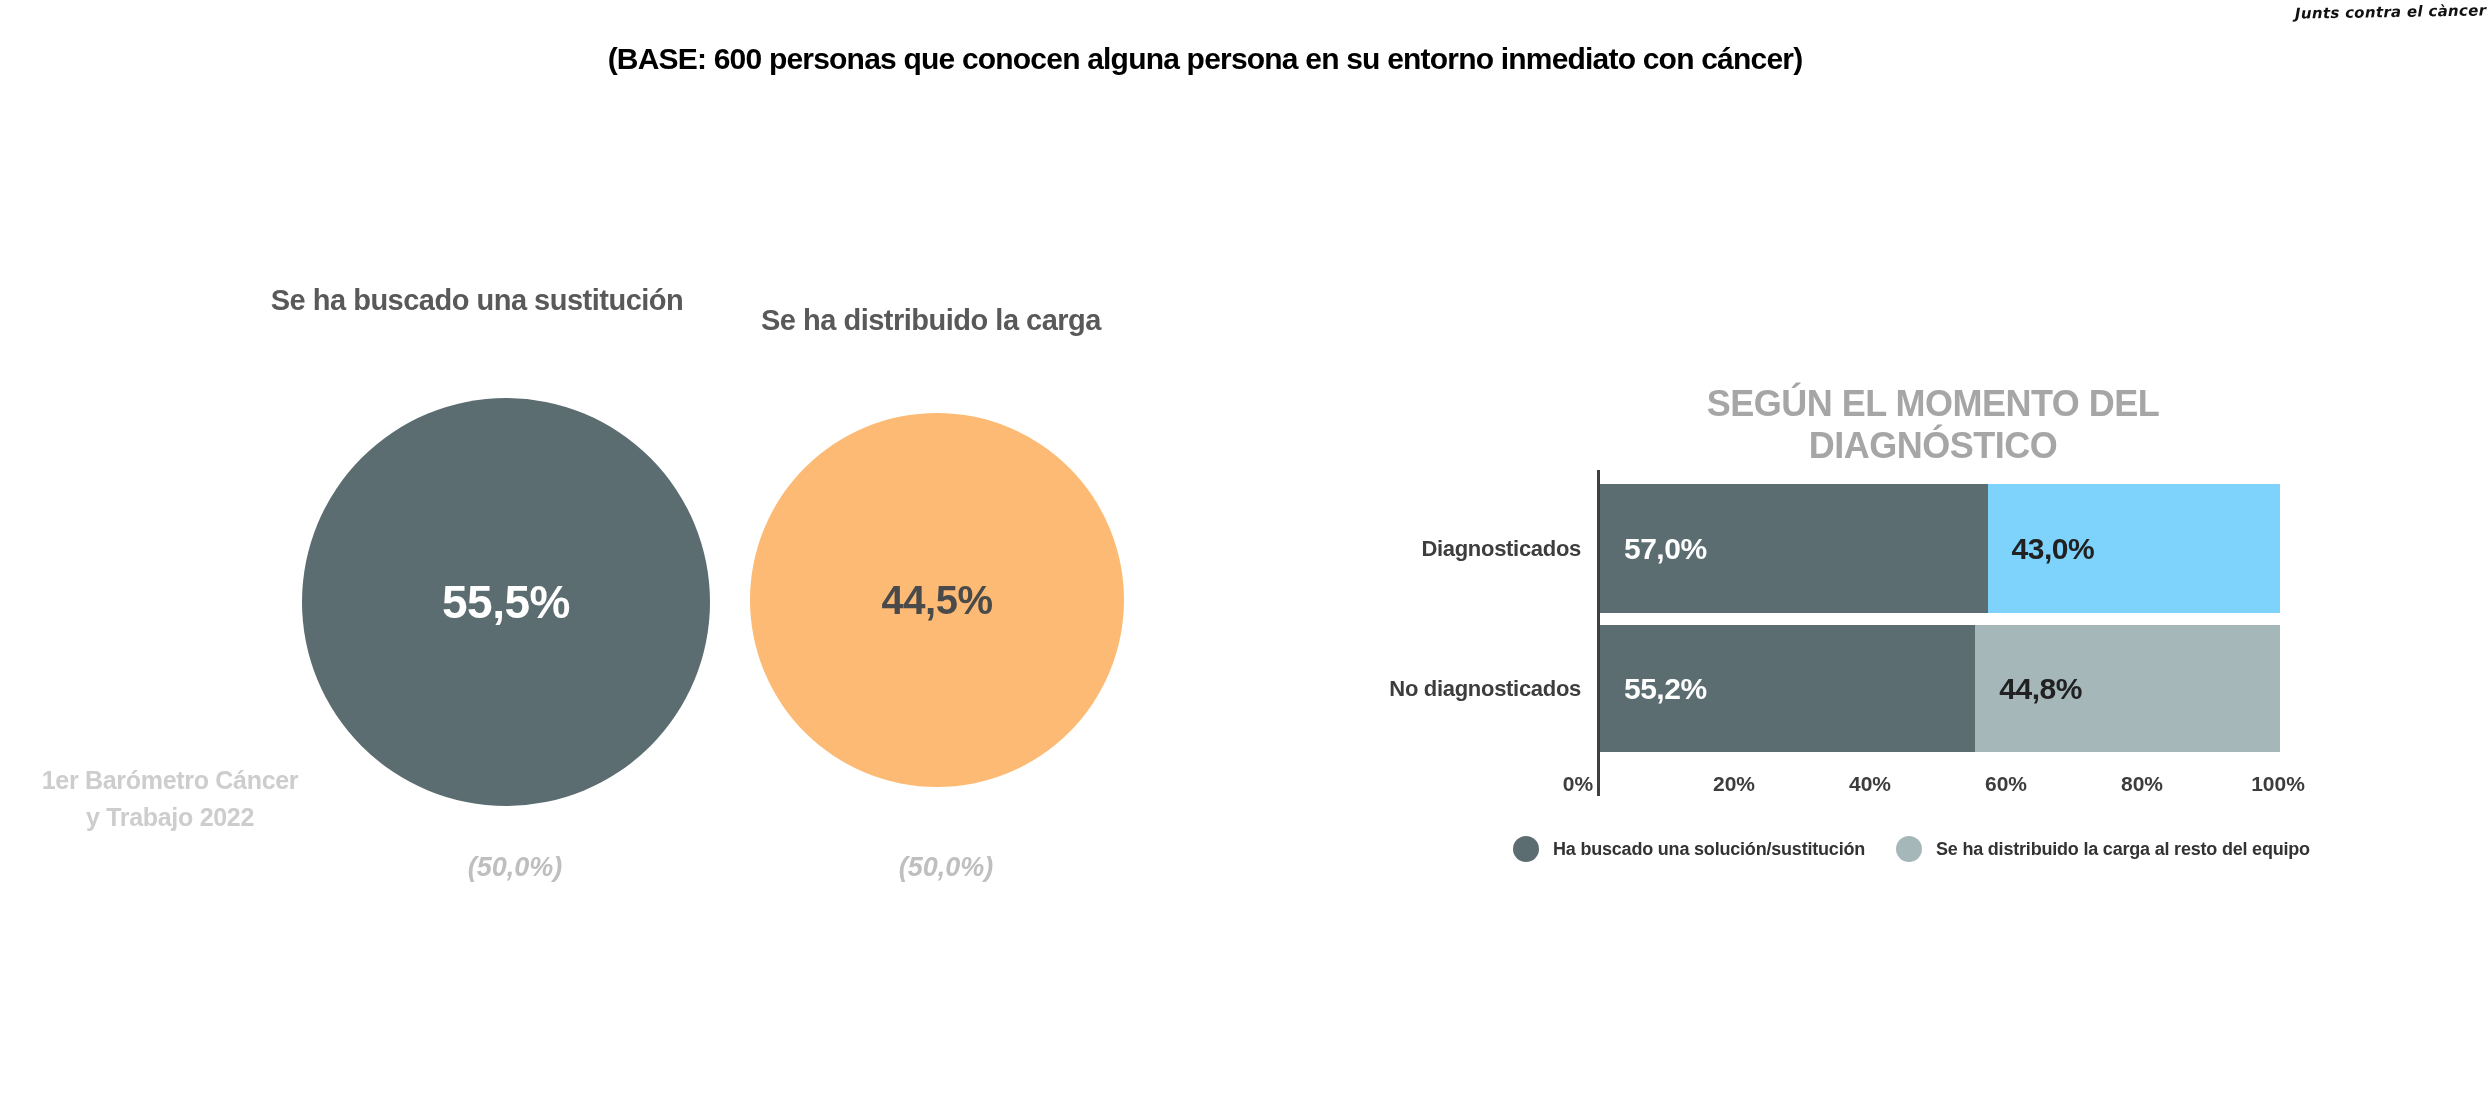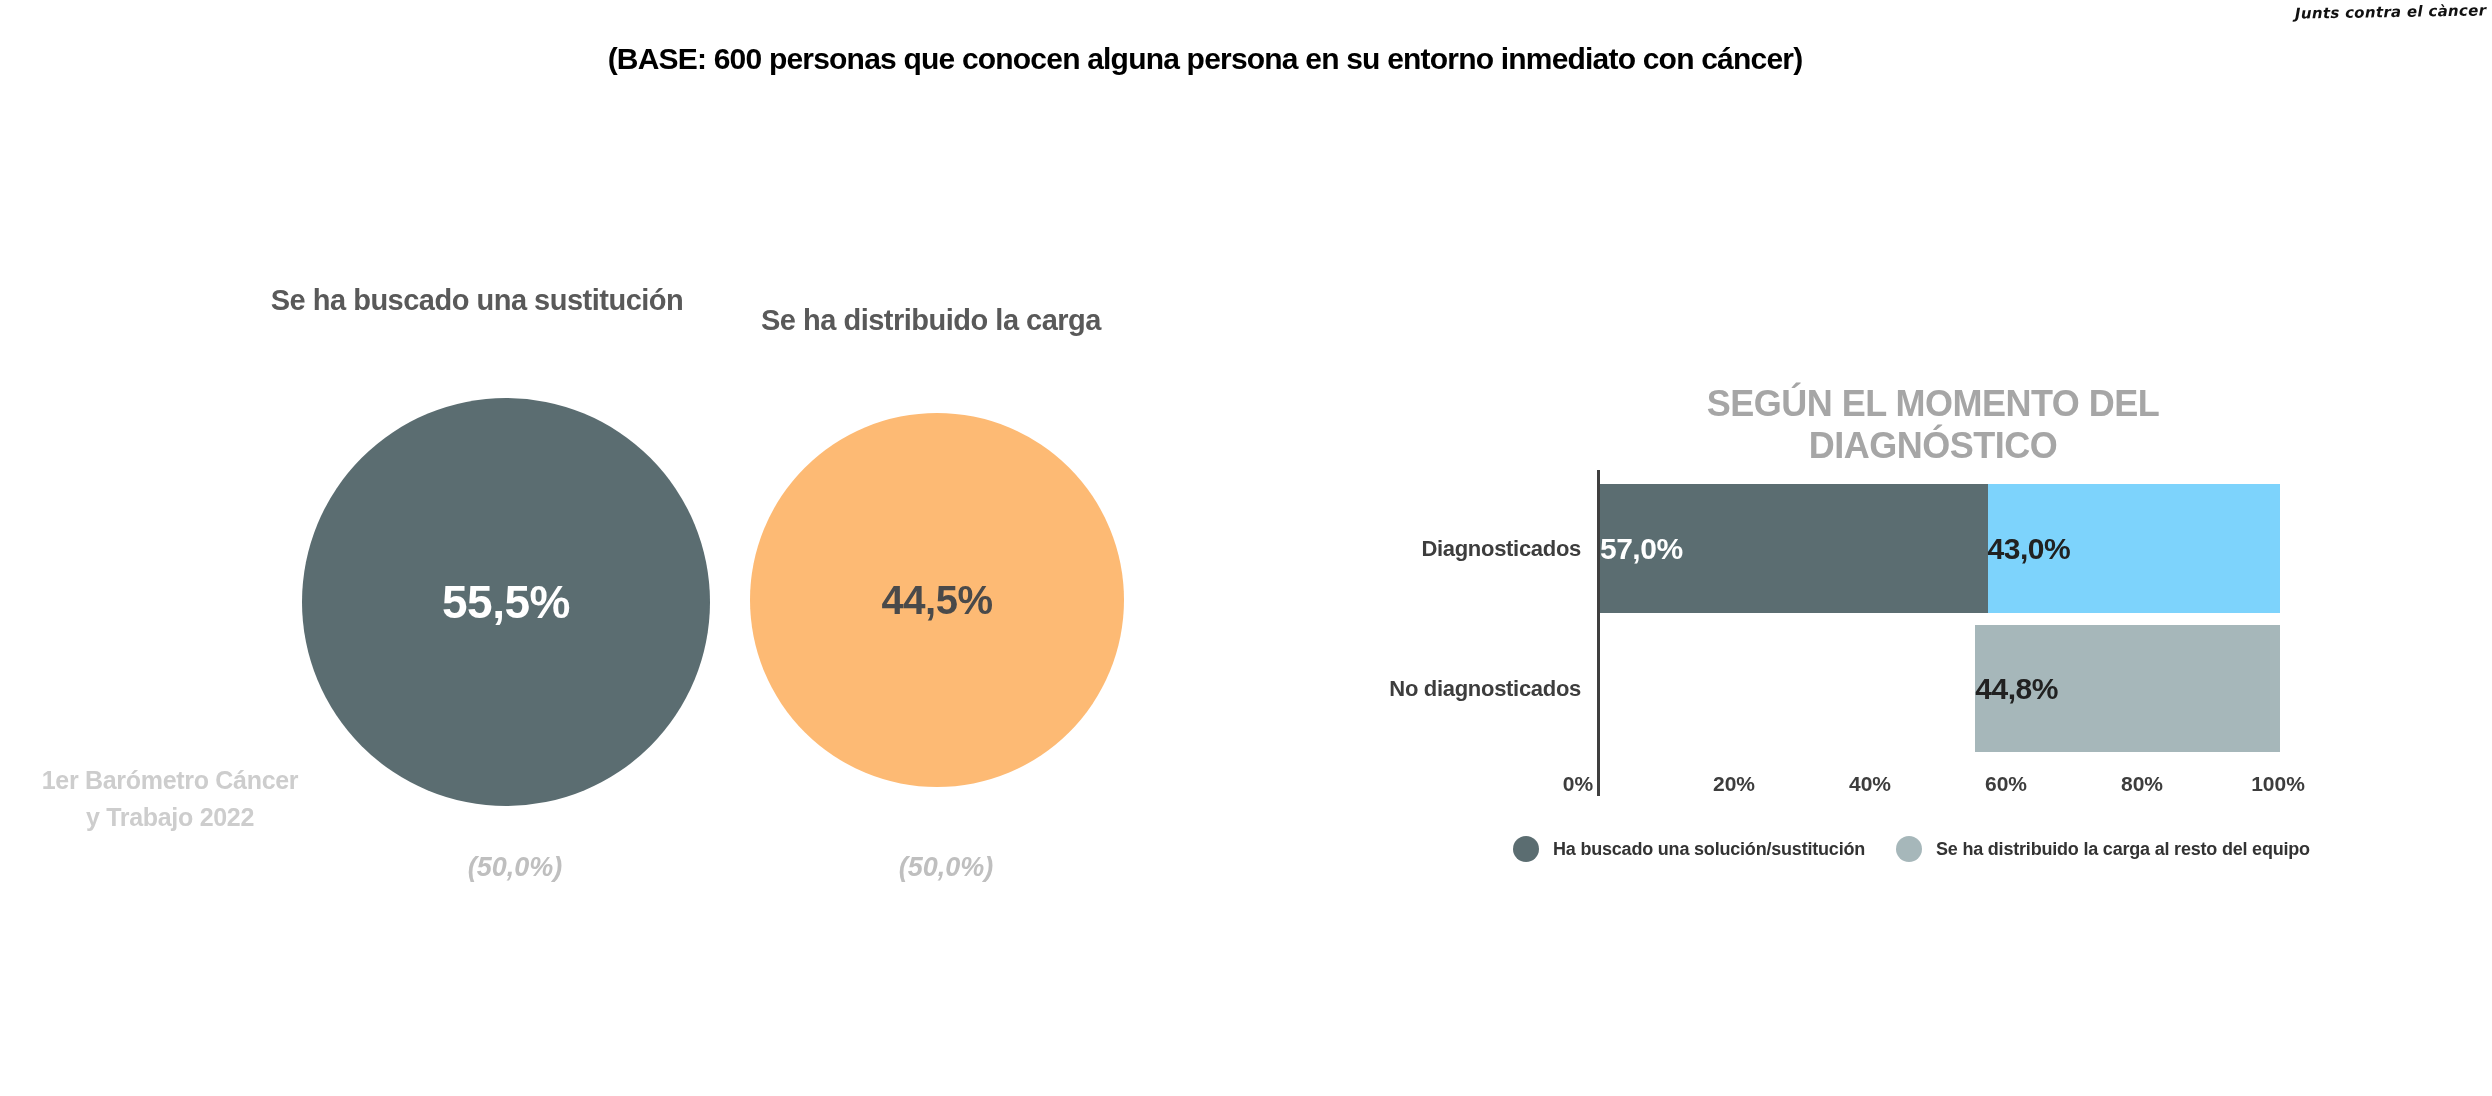--- a/index.html
+++ b/index.html
@@ -32,21 +32,21 @@
   .pie-base-2{left:796px;}
   .source{position:absolute;left:30px;top:762px;width:280px;text-align:center;
     font-size:25px;font-weight:700;color:#cdcdcd;line-height:37px;letter-spacing:-.3px;}
   
   .bar-title{position:absolute;left:1603px;top:383px;width:660px;text-align:center;
     font-size:36px;font-weight:700;color:#a6a6a6;letter-spacing:-.5px;}
   .plot{position:absolute;left:1597px;top:470px;width:690px;height:340px;}
   .axis-line{position:absolute;left:0;top:0;width:3px;height:326px;background:#3f3f3f;}
   .bar-row{position:absolute;left:3px;width:680px;}
   .bar-seg{position:absolute;top:0;height:100%;display:flex;align-items:center;}
-  .seg-label{font-size:30px;font-weight:700;padding-left:0;letter-spacing:-.5px;white-space:nowrap;}
+  .seg-label{font-size:30px;font-weight:700;padding-left:24px;letter-spacing:-.5px;white-space:nowrap;}
   .seg-label-light{color:#ffffff;}
   .seg-label-dark{color:#212121;}
   .cat-label{position:absolute;left:-306px;width:290px;text-align:right;
     font-size:22px;font-weight:700;color:#3d3d3d;letter-spacing:-.3px;}
   .tick{position:absolute;top:302px;width:82px;margin-left:-41px;text-align:center;
     font-size:21px;font-weight:700;color:#3d3d3d;}
   
   .legend-item{position:absolute;top:836px;display:flex;align-items:center;}
   .legend-marker{width:26px;height:26px;border-radius:50%;flex:0 0 auto;}
   .legend-text{margin-left:14px;font-size:18px;font-weight:700;color:#333;letter-spacing:-.2px;white-space:nowrap;}
@@ -90,20 +90,23 @@
         <div class="bar-row" style="top: 14px; height: 129px;">
           <div class="bar-seg" style="left: 0px; width: 387.6px; background: rgb(91, 109, 113);">
             <span class="seg-label seg-label-light">57,0%</span>
           </div>
           <div class="bar-seg" style="left: 387.6px; width: 292.4px; background: #7dd3fc;">
             <span class="seg-label seg-label-dark">43,0%</span>
           </div>
         </div>
         <div class="cat-label" style="top: 14px; line-height: 129px;">Diagnosticados</div>
         <div class="bar-row" style="top: 155px; height: 127px;">
+          <div class="bar-seg" style="left: 0px; width: 375.36px; background: rgb(91, 109, 113);">
+            <span class="seg-label seg-label-light">55,2%</span>
+          </div>
           <div class="bar-seg" style="left: 375.36px; width: 304.64px; background: rgb(166, 183, 186);">
             <span class="seg-label seg-label-dark">44,8%</span>
           </div>
         </div>
         <div class="cat-label" style="top: 155px; line-height: 127px;">No diagnosticados</div>
       </div>
     <div id="ticks">
         <div class="tick" style="left: 1px; transform: translateX(-20px);">0%</div>
         <div class="tick" style="left: 137px;">20%</div>
         <div class="tick" style="left: 273px;">40%</div>

